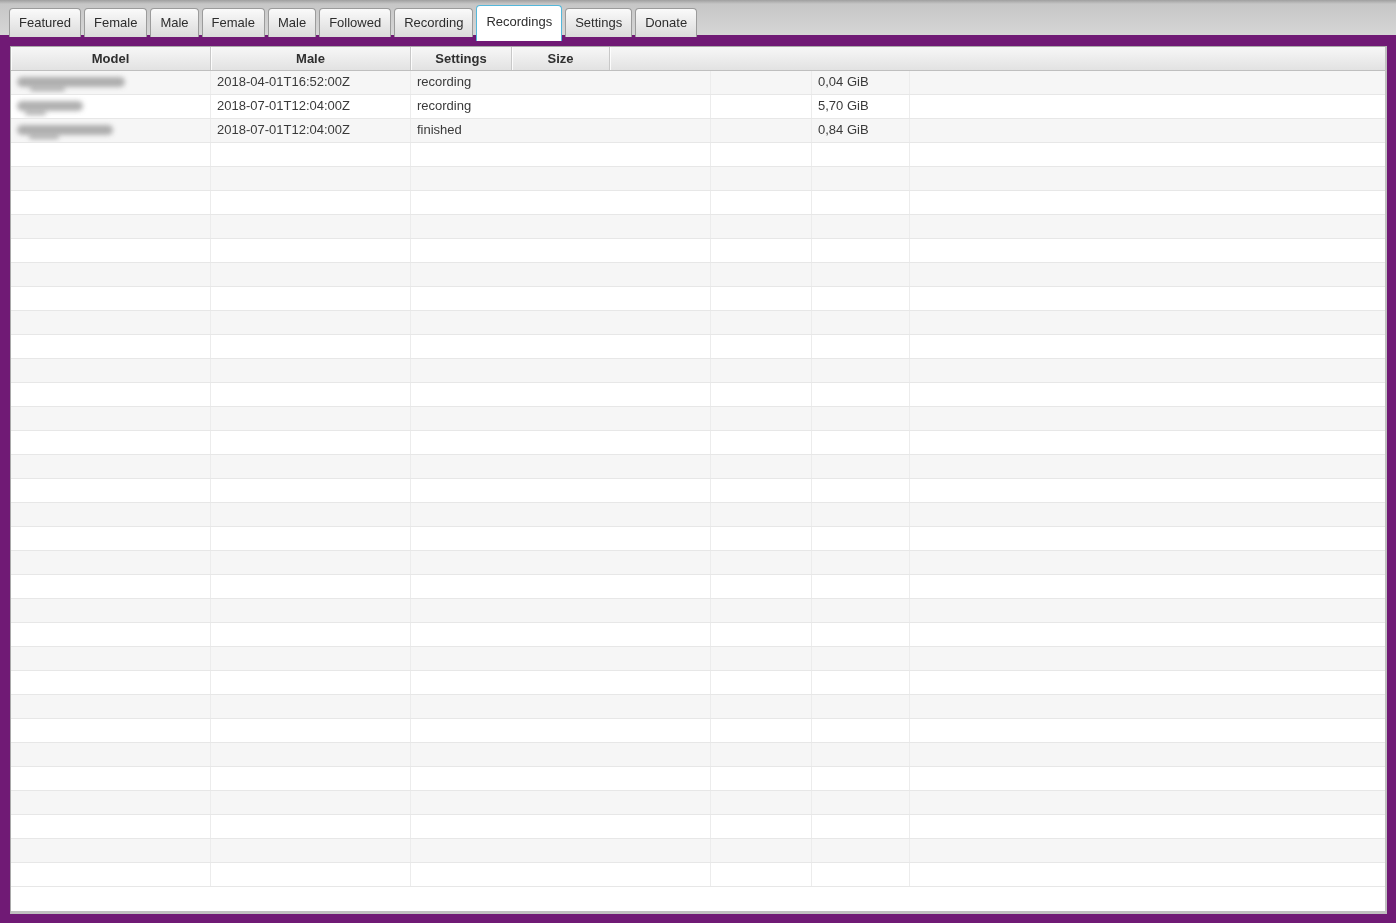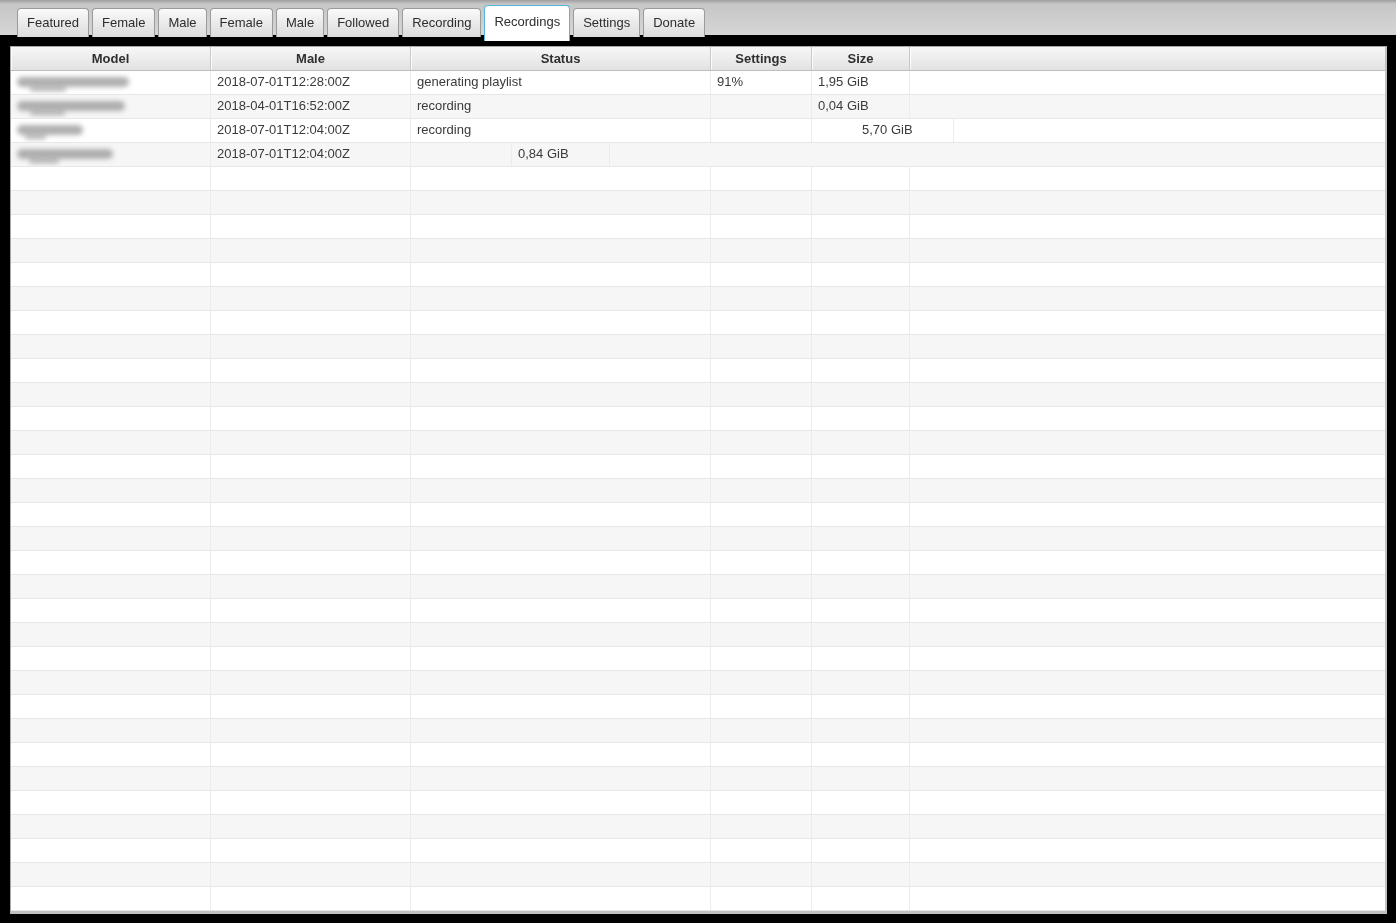--- a/index.html
+++ b/index.html
@@ -10,21 +10,21 @@
     font-family: "Liberation Sans", sans-serif;
     overflow: hidden;
   }
   
   .tabbar {
     position: absolute; top: 0; left: 0; right: 0;
     height: 38px;
     background: linear-gradient(to bottom, #9f9f9f 0px, #c6c6c6 4px, #d7d7d7 100%);
     border-bottom: 1px solid #b2b2b2;
     display: flex; align-items: flex-end;
-    padding-left: 17px;
+    padding-left: 9px;
   }
   .tab {
     height: 29px;
     margin-right: 3px;
     padding: 0 9px;
     line-height: 28px;
     font-size: 13px;
     color: #2d2d2d;
     background: linear-gradient(to bottom, #fafafa, #dbdbdb);
     border: 1px solid #9b9b9b;
@@ -40,21 +40,21 @@
     margin-bottom: -4px;
     line-height: 31px;
     background: #ffffff;
     border: 1px solid #54b7da;
     border-bottom: none;
     z-index: 3;
   }
   
   .content {
     position: absolute; top: 35px; left: 0; right: 0; bottom: 0;
-    background: #000000;
+    background: #701a75;
   }
   
   .table-frame {
     position: absolute; left: 10px; top: 11px;
     width: 1377px; height: 868px;
     background: #ffffff;
     border: 1px solid #a9a9a9;
     border-bottom: 3px solid #c0c0c0;
     border-right: 2px solid #c0c0c0;
     display: flex; flex-direction: column;
@@ -129,61 +129,51 @@
     <div class="tab active">Recordings</div>
     <div class="tab">Settings</div>
     <div class="tab">Donate</div>
   </div>
 
 <div class="content">
   <div class="table-frame">
     <div class="thead">
         <div class="th" style="width: 200px;">Model</div>
         <div class="th" style="width: 200px;">Male</div>
-        <div class="th" style="width: 300px;">Status</div>
         <div class="th" style="width: 101px;">Settings</div>
         <div class="th" style="width: 98px;">Size</div>
         <div class="th fill"></div>
       </div>
     <div class="tbody">
-        <div class="tr">
-          <div class="td" style="width: 200px;">
-            <div class="blob" style="width: 112px;"></div>
-          </div>
-          <div class="td" style="width: 200px;">2018-07-01T12:28:00Z</div>
-          <div class="td" style="width: 300px;">generating playlist</div>
-          <div class="td" style="width: 101px;">91%</div>
-          <div class="td" style="width: 98px;">1,95 GiB</div>
-          <div class="td fill"></div>
-        </div>
         <div class="tr alt">
           <div class="td" style="width: 200px;">
             <div class="blob" style="width: 108px;"></div>
           </div>
           <div class="td" style="width: 200px;">2018-04-01T16:52:00Z</div>
           <div class="td" style="width: 300px;">recording</div>
           <div class="td" style="width: 101px;"></div>
           <div class="td" style="width: 98px;">0,04 GiB</div>
           <div class="td fill"></div>
         </div>
         <div class="tr">
           <div class="td" style="width: 200px;">
             <div class="blob" style="width: 66px;"></div>
           </div>
           <div class="td" style="width: 200px;">2018-07-01T12:04:00Z</div>
           <div class="td" style="width: 300px;">recording</div>
           <div class="td" style="width: 101px;"></div>
-          <div class="td" style="width: 98px; margin-left: 44px;">5,70 GiB</div>
+          <div class="td" style="width: 98px;">5,70 GiB</div>
           <div class="td fill"></div>
         </div>
         <div class="tr alt">
           <div class="td" style="width: 200px;">
             <div class="blob" style="width: 96px;"></div>
           </div>
           <div class="td" style="width: 200px;">2018-07-01T12:04:00Z</div>
+          <div class="td" style="width: 300px;">finished</div>
           <div class="td" style="width: 101px;"></div>
           <div class="td" style="width: 98px;">0,84 GiB</div>
           <div class="td fill"></div>
         </div>
         <div class="tr">
           <div class="td" style="width: 200px;"></div>
           <div class="td" style="width: 200px;"></div>
           <div class="td" style="width: 300px;"></div>
           <div class="td" style="width: 101px;"></div>
           <div class="td" style="width: 98px;"></div>

